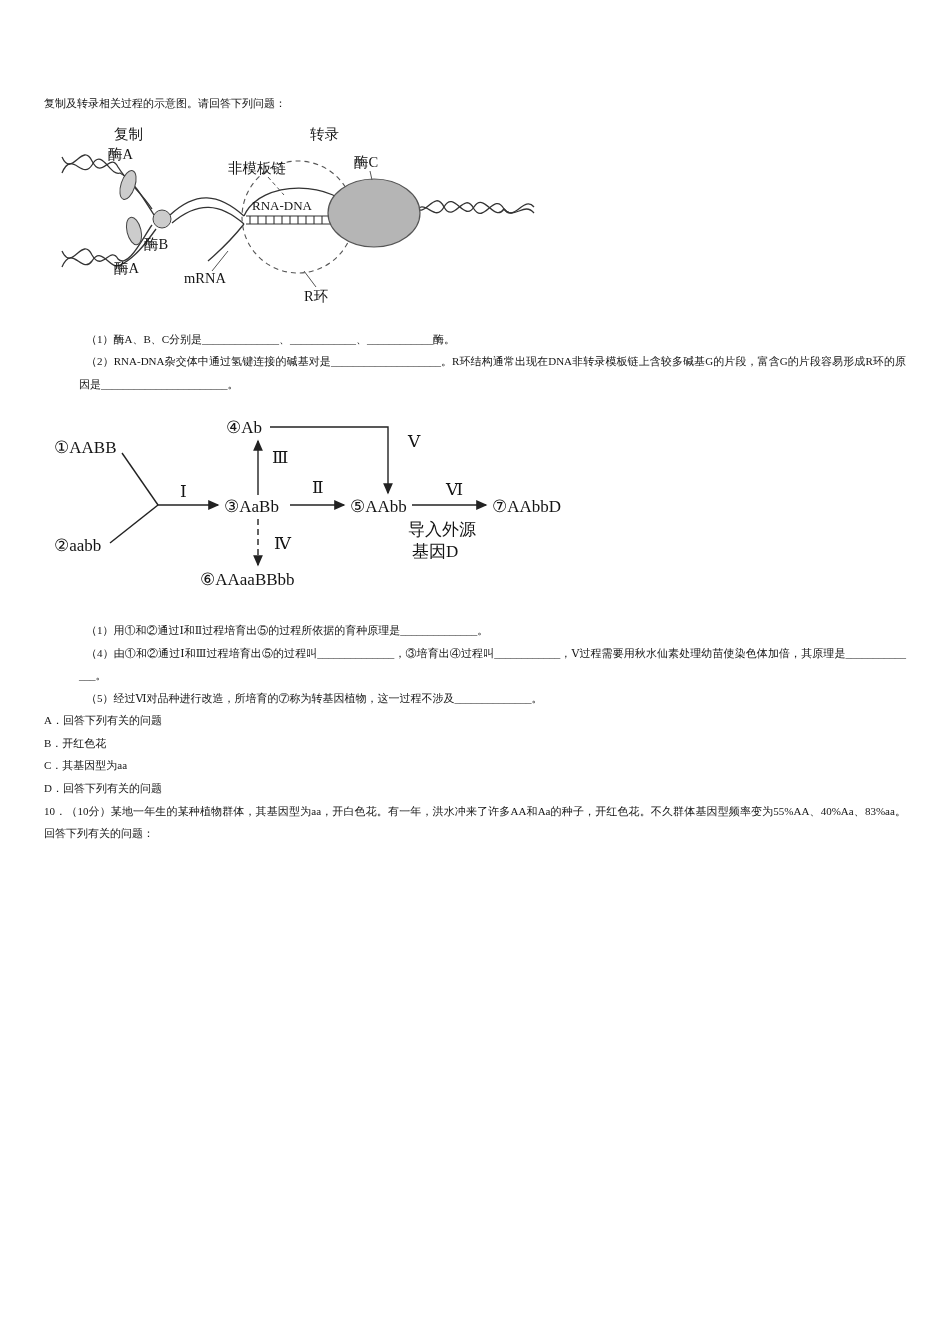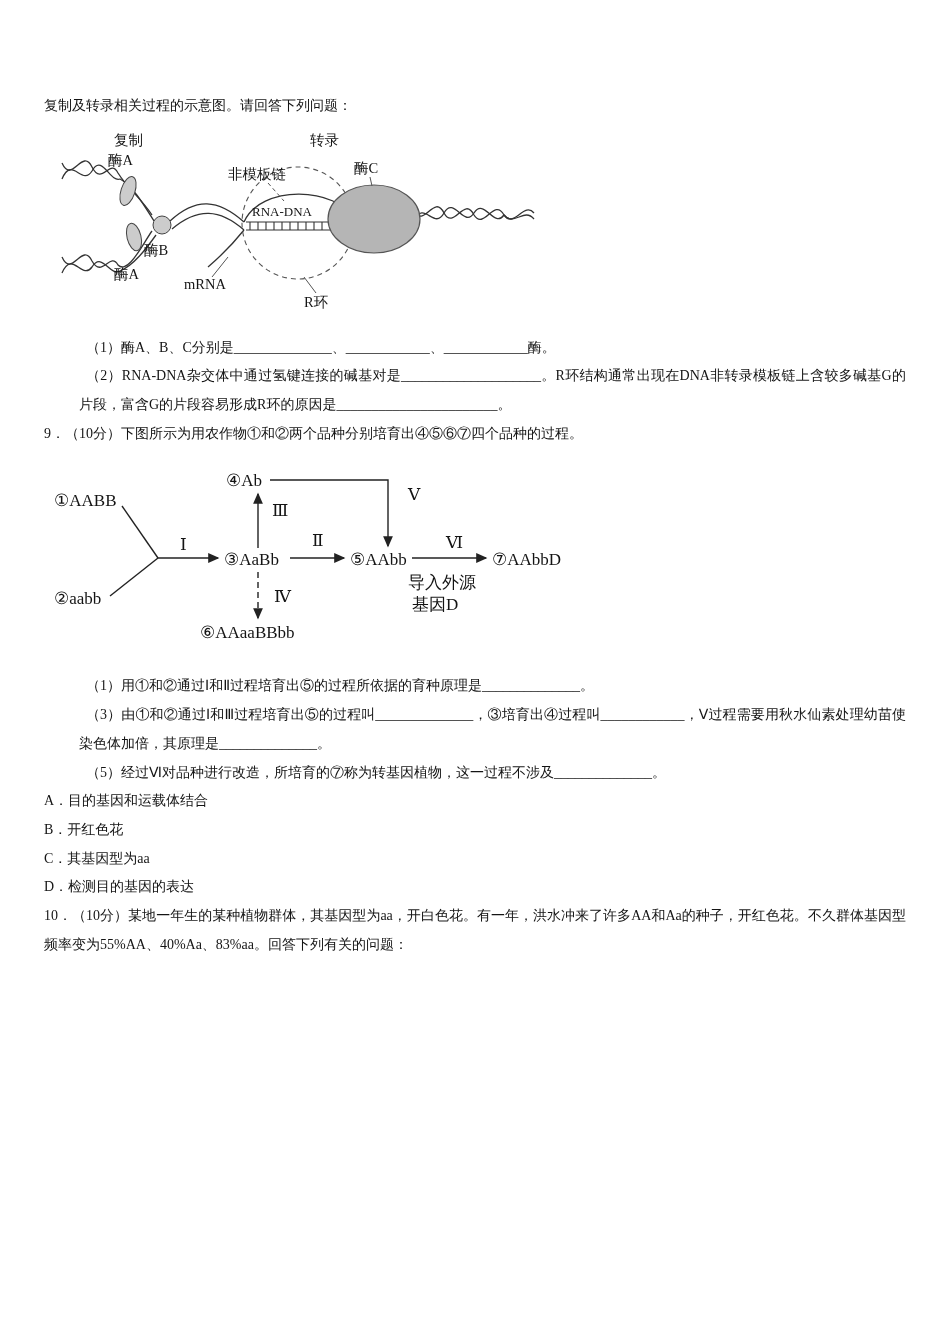--- a/index.html
+++ b/index.html
@@ -4,25 +4,24 @@
 <style>
   * { margin:0; padding:0; box-sizing:border-box; }
   html, body { background:#ffffff; }
   body {
     width:950px; height:1344px; overflow:hidden;
     font-family:"Liberation Serif","DejaVu Serif",serif;
     color:#141414;
   }
   .page { padding:92px 44px 0 44px; }
   .para {
-    font-size:14px;
+    font-size:11px;
     line-height:2.05;
     text-align:justify;
     word-break:break-all;
-    font-family:Liberation Serif, serif;
   }
   .part { text-indent:7px;margin-left:35px; }
   .fig { margin:6px 0 8px 14px; }
   .fig2 { margin:12px 0 16px 8px; }
   svg text { font-family:"Liberation Serif","DejaVu Serif",serif; fill:#141414; }
 </style>
 </head>
 <body>
 
 <div class="page">
@@ -91,21 +90,20 @@
         <text x="56" y="152">酶A</text>
         <text x="126" y="162">mRNA</text>
         <text x="246" y="180">R环</text>
       </g>
     </svg>
   </div>
 
   <p class="para part">（1）酶A、B、C分别是______________、____________、____________酶。</p>
   <p class="para part">（2）RNA-DNA杂交体中通过氢键连接的碱基对是____________________。R环结构通常出现在DNA非转录模板链上含较多碱基G的片段，富含G的片段容易形成R环的原因是_______________________。</p>
 
-  <p class="para">9．（10分）下图所示为用农作物①和②两个品种分别培育出④⑤⑥⑦四个品种的过程。</p>
 
   <div class="fig2">
     <svg width="580" height="192" viewBox="0 0 580 192">
       <defs>
         <marker id="arr" markerWidth="9" markerHeight="8" refX="7" refY="3.5" orient="auto">
           <path d="M0,0 L8,3.5 L0,7 z" fill="#222"></path>
         </marker>
       </defs>
 
       <g stroke="#222" stroke-width="1.4" fill="none">
@@ -135,23 +133,23 @@
         <text x="356" y="40">Ⅴ</text>
         <text x="394" y="88">Ⅵ</text>
 
         <text x="356" y="128">导入外源</text>
         <text x="360" y="150">基因D</text>
       </g>
     </svg>
   </div>
 
   <p class="para part">（1）用①和②通过Ⅰ和Ⅱ过程培育出⑤的过程所依据的育种原理是______________。</p>
-  <p class="para part">（3）由①和②通过Ⅰ和Ⅲ过程培育出⑤的过程叫______________，③培育出④过程叫____________，Ⅴ过程需要用秋水仙素处理幼苗使染色体加倍，其原理是______________。</p>
+  <p class="para part">（4）由①和②通过Ⅰ和Ⅲ过程培育出⑤的过程叫______________，③培育出④过程叫____________，Ⅴ过程需要用秋水仙素处理幼苗使染色体加倍，其原理是______________。</p>
   <p class="para part">（5）经过Ⅵ对品种进行改造，所培育的⑦称为转基因植物，这一过程不涉及______________。</p>
 
-  <p class="para">A．目的基因和运载体结合</p>
+  <p class="para">A．回答下列有关的问题</p>
   <p class="para">B．开红色花</p>
   <p class="para">C．其基因型为aa</p>
-  <p class="para">D．检测目的基因的表达</p>
+  <p class="para">D．回答下列有关的问题</p>
 
   <p class="para">10．（10分）某地一年生的某种植物群体，其基因型为aa，开白色花。有一年，洪水冲来了许多AA和Aa的种子，开红色花。不久群体基因型频率变为55%AA、40%Aa、83%aa。回答下列有关的问题：</p>
 
 </div>
 
 </body></html>

